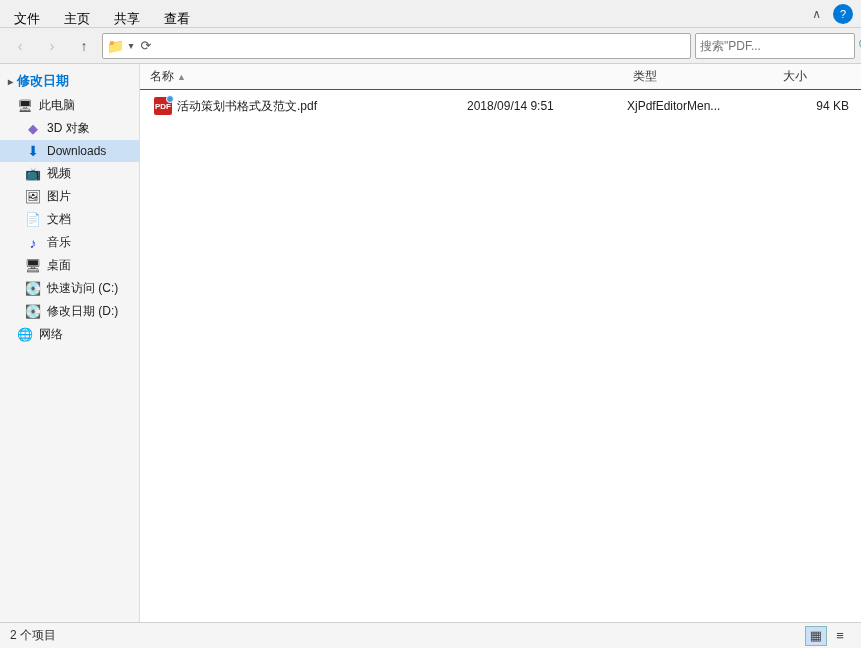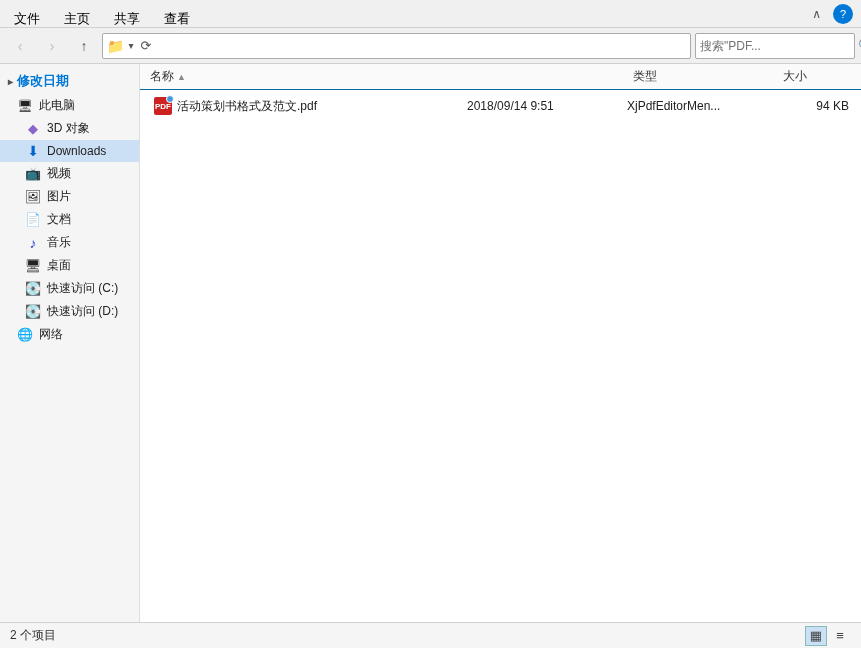--- a/index.html
+++ b/index.html
@@ -385,21 +385,21 @@
       <span>桌面</span>
     </div>
 
     <div class="sidebar-item" style="padding-left:24px;">
       <div class="sidebar-item-icon" style="font-size:13px;">💽</div>
       <span>快速访问 (C:)</span>
     </div>
 
     <div class="sidebar-item" style="padding-left:24px;">
       <div class="sidebar-item-icon" style="font-size:13px;">💽</div>
-      <span>快速访问 (D:)</span>
+      <span>修改日期 (D:)</span>
     </div>
 
     <div class="sidebar-item">
       <div class="sidebar-item-icon" style="font-size:13px; color:#229922;">🌐</div>
       <span>网络</span>
     </div>
   </div>
 
   <div class="file-area">
 

